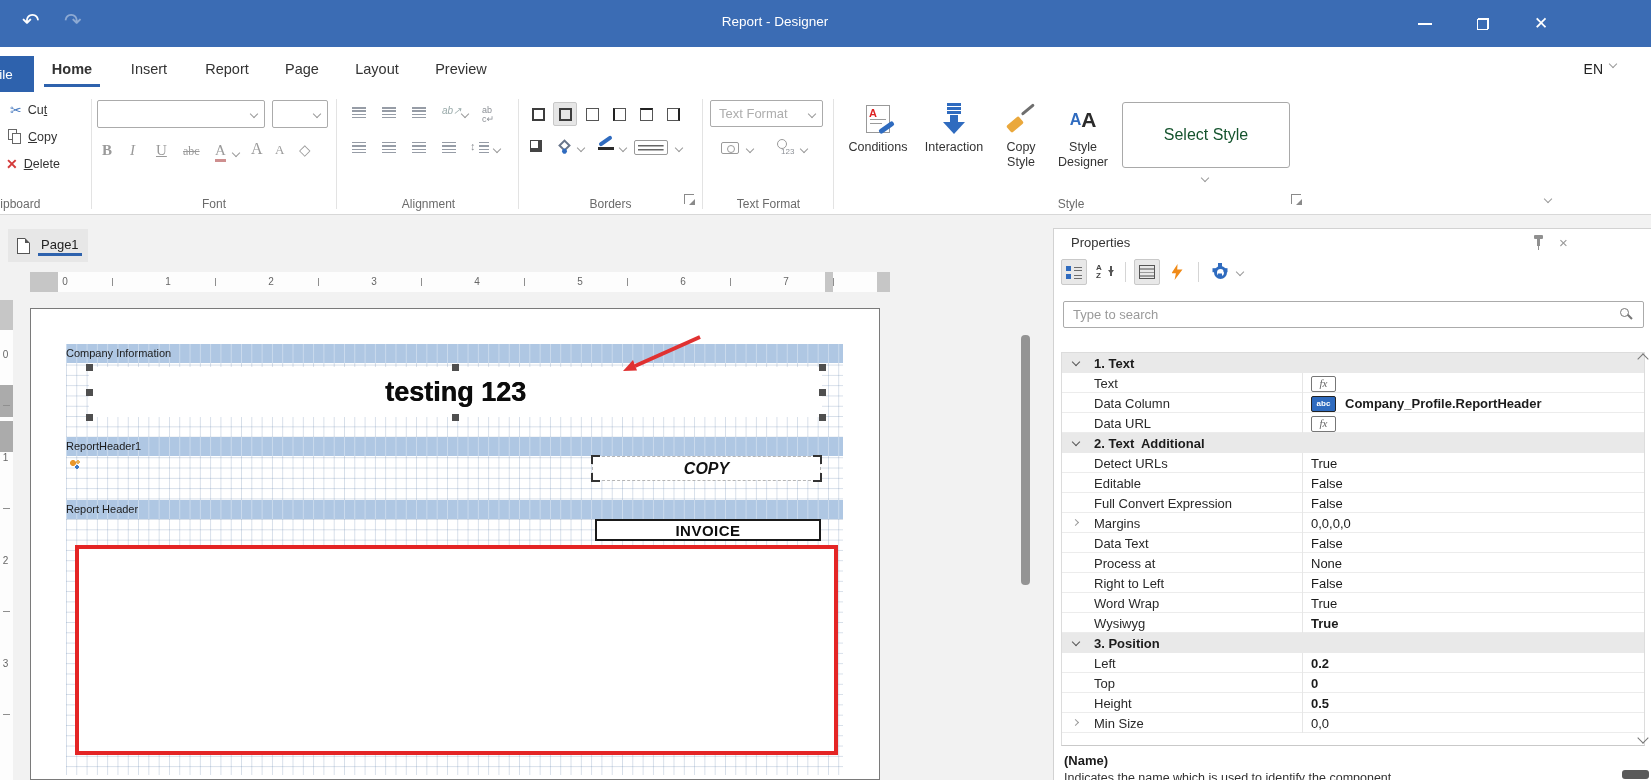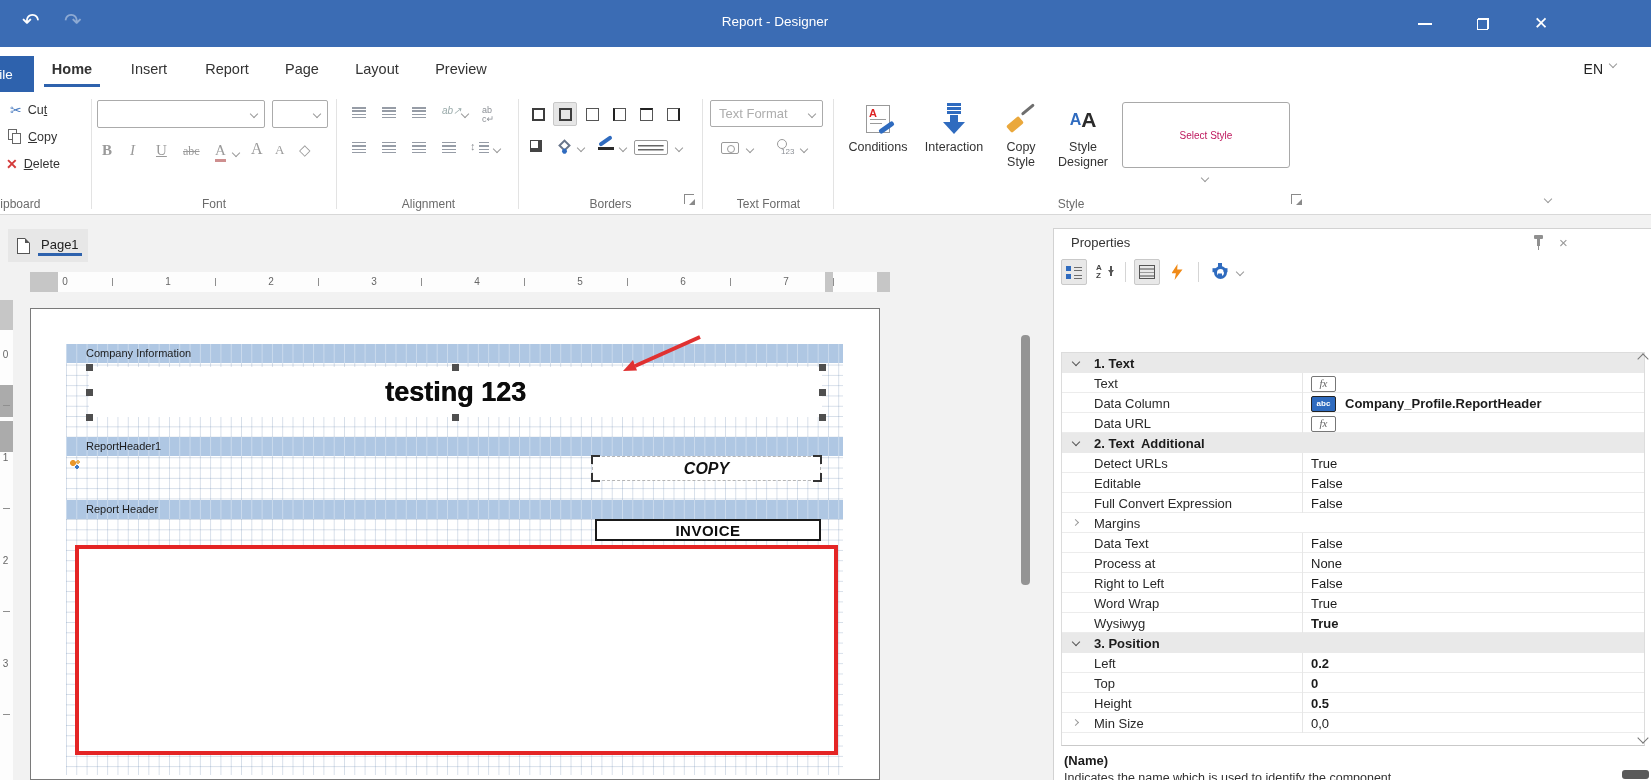--- a/index.html
+++ b/index.html
@@ -63,21 +63,21 @@
   .condico .br{position:absolute;right:-6px;bottom:2px;width:17px;height:5px;background:#2F6BBF;border-radius:2px;transform:rotate(-35deg)}
   .interico{position:relative;width:24px;height:32px}
   .interico i{position:absolute;left:5px;width:14px;height:2.6px;background:#2F6BBF}
   .interico .stem{position:absolute;left:8px;top:12px;width:8px;height:7px;background:#2F6BBF}
   .interico .head{position:absolute;left:1px;top:19px;width:0;height:0;border:11px solid transparent;border-top:12px solid #2F6BBF;border-bottom:none}
   .cpstyico{position:relative;width:30px;height:30px}
   .cpstyico .handle{position:absolute;right:0;top:4px;width:16px;height:3.4px;background:#6e6e6e;border-radius:2px;transform:rotate(-40deg)}
   .cpstyico .head{position:absolute;left:1px;bottom:5px;width:16px;height:9px;background:#EAA83C;border-radius:2px;transform:rotate(-40deg)}
   .aa1{color:#2F6BBF;font-size:16px;font-weight:bold}
   .aa2{color:#2b2b2b;font-size:21px;font-weight:bold}
-  .selstyle{position:absolute;border:1px solid #A9A9A9;border-radius:3px;background:#fff;display:flex;align-items:center;justify-content:center;font-size:10px;color:#be185d}
+  .selstyle{position:absolute;border:1px solid #A9A9A9;border-radius:3px;background:#fff;display:flex;align-items:center;justify-content:center;font-size:16px;color:#14532d}
 
   
   .docarea{position:absolute;left:0;top:215px;width:1651px;height:565px;background:#F2F2F2}
   .pagetab{position:absolute;left:8px;top:14px;width:80px;height:33px;background:#E7E7E7;display:flex;align-items:center;gap:8px;padding-left:9px}
   .pgico{position:relative;width:13px;height:16px;border:1.3px solid #555;background:#fff}
   .pgico::after{content:"";position:absolute;right:-1px;top:-1px;width:0;height:0;border-style:solid;border-width:0 5px 5px 0;border-color:#E7E7E7 #E7E7E7 #555 transparent}
   .pagetab .lbl{font-size:13px;color:#222;border-bottom:3px solid #2E62AD;padding:2px 3px 1px 3px}
 
   .hruler{position:absolute;left:30px;top:57px;width:860px;height:20px;background:#C6C6C6}
   .hr-white{position:absolute;top:0;height:20px;background:#FDFDFD}
@@ -89,21 +89,21 @@
   .vnum{position:absolute;left:0;width:11px;text-align:center;font-size:10px;color:#666}
   .vtick{position:absolute;left:3px;width:7px;height:1px;background:#8f8f8f}
 
   .page{position:absolute;left:30px;top:308px;width:850px;height:472px;background:#fff;border:1px solid #7a7a7a}
   .gridzone{position:absolute;left:66px;top:344px;width:777px;height:431px;background:#fff;
     background-image:linear-gradient(to right,rgba(96,128,170,.26) 1px,transparent 1px),
                      linear-gradient(to bottom,rgba(96,128,170,.26) 1px,transparent 1px);
     background-size:10.3px 10.3px}
   .bandhdr{position:absolute;left:66px;width:777px;height:19px;background:#AFC7E3;
     background-image:linear-gradient(to right,rgba(255,255,255,.35) 1px,transparent 1px);background-size:10.3px 19px;
-    font-size:11px;color:#1c1c1c;padding:3px 0 0 20px}
+    font-size:11px;color:#1c1c1c;padding:3px 0 0 0}
   .textel{position:absolute;background:#fff;display:flex;align-items:center;justify-content:center}
   .handle{position:absolute;width:7px;height:7px;background:#4f4f4f}
   .corner{position:absolute;width:9px;height:9px}
   .corner.tl{border-left:2px solid #333;border-top:2px solid #333}
   .corner.tr{border-right:2px solid #333;border-top:2px solid #333}
   .corner.bl{border-left:2px solid #333;border-bottom:2px solid #333}
   .corner.br{border-right:2px solid #333;border-bottom:2px solid #333}
   .marker{position:absolute;width:11px;height:11px;
     background:radial-gradient(circle 3px at 3px 4px,#E8972C 95%,transparent),
                radial-gradient(circle 2px at 8px 3px,#E8B05C 95%,transparent),
@@ -445,20 +445,24 @@
     <span class="tbtn">
         <span class="bolt"></span>
       </span>
     <span class="tsep"></span>
     <span class="tbtn">
         <span class="gear"></span>
       </span>
     <span class="cv" style="margin-left:2px"></span>
   </div>
 
+  <div class="psearch">
+    <input placeholder="Type to search" style="">
+    <span class="mag"></span>
+  </div>
 
   <div class="pgrid" id="prop-grid">
       <div class="psec"><span class="schev"></span><span>1. Text</span></div>
       <div class="prow">
         <span class="plabel">Text</span>
         <span class="pval">
           <span class="pfx">fx</span>
           <span></span>
         </span>
       </div>
@@ -491,20 +495,23 @@
       </div>
       <div class="prow">
         <span class="plabel">Full Convert Expression</span>
         <span class="pval">
           <span>False</span>
         </span>
       </div>
       <div class="prow">
         <span class="pexp"></span>
         <span class="plabel">Margins</span>
+        <span class="pval">
+          <span>0,0,0,0</span>
+        </span>
       </div>
       <div class="prow">
         <span class="plabel">Data Text</span>
         <span class="pval">
           <span>False</span>
         </span>
       </div>
       <div class="prow">
         <span class="plabel">Process at</span>
         <span class="pval">

